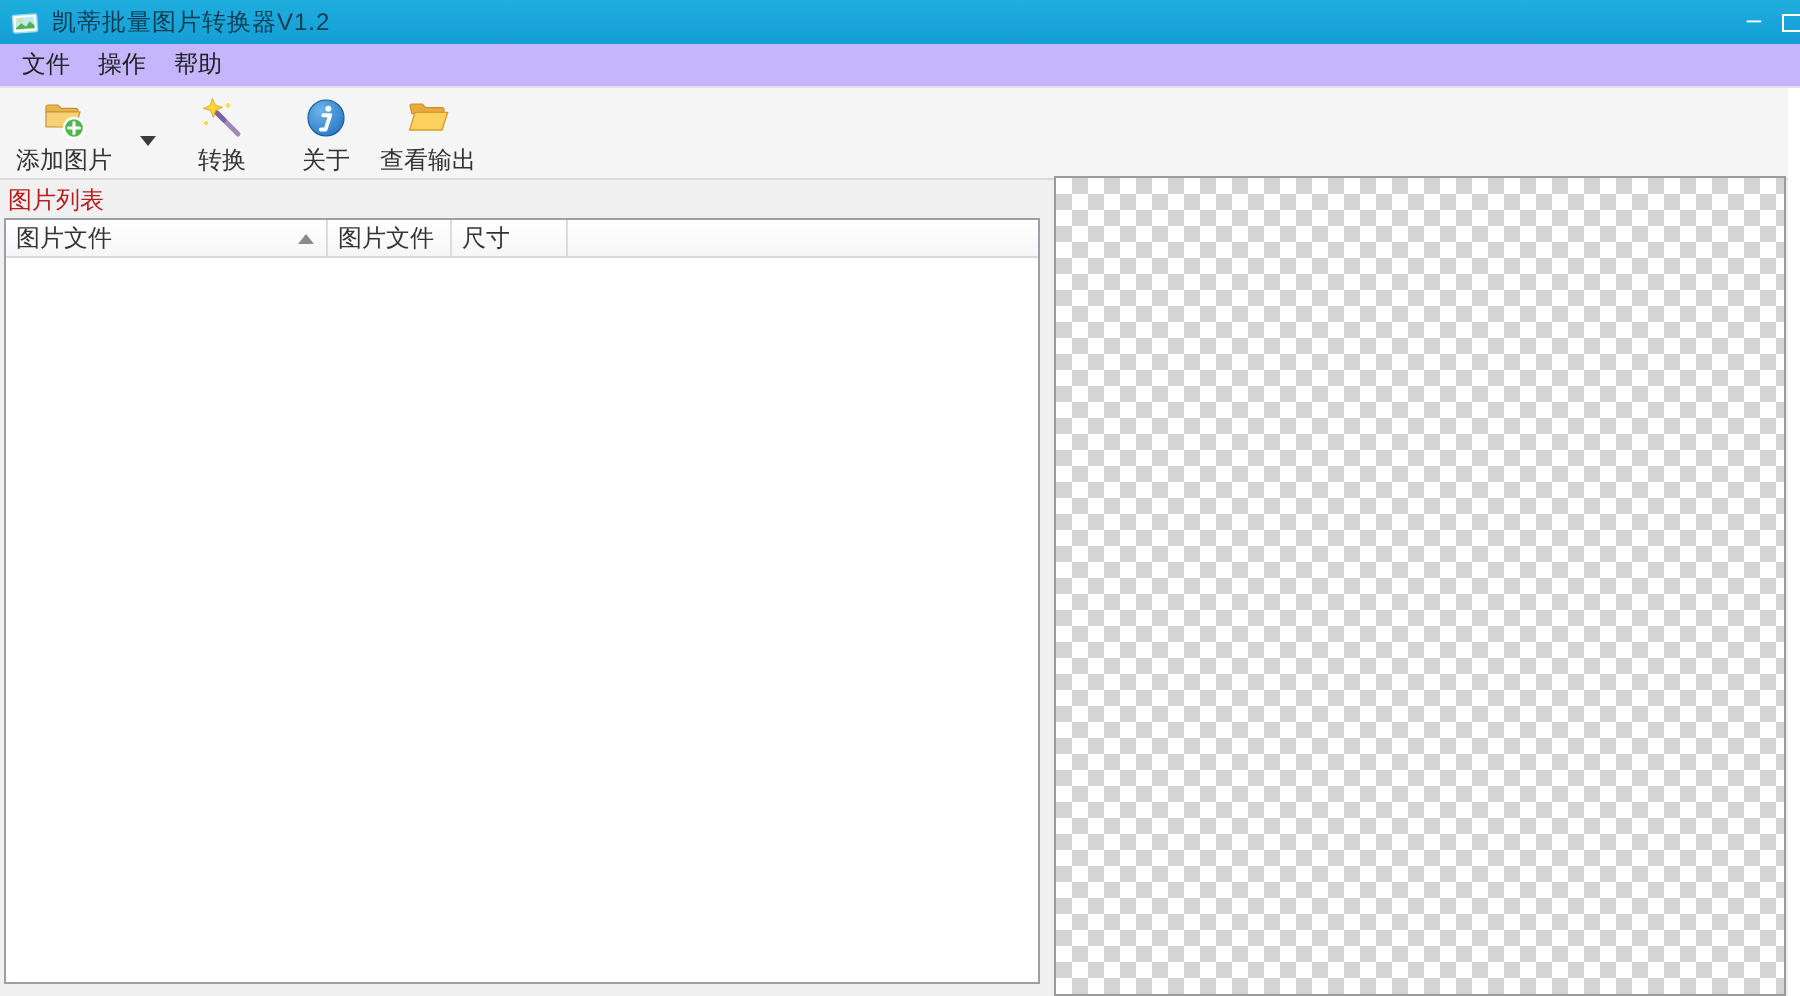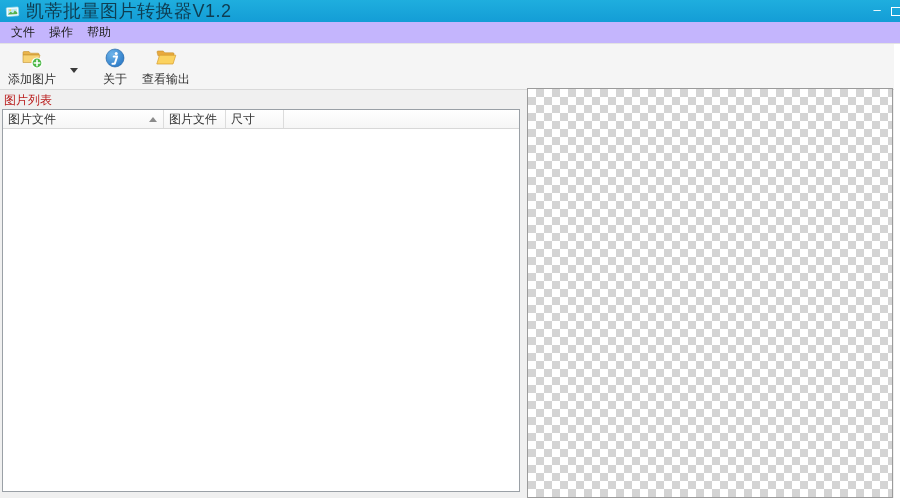--- a/index.html
+++ b/index.html
@@ -12,21 +12,21 @@
     color:#333;
   }
 
   
   .titlebar {
     position:absolute; left:0; top:0; width:900px; height:22px;
     background:linear-gradient(#1faede,#149dd6);
     display:flex; align-items:center;
   }
   .titlebar .app-icon { width:15px; height:13px; margin:0 6px 0 5px; flex:0 0 auto; }
-  .titlebar .title-text { color:#0e3d52; font-size:18px; letter-spacing:0.5px; }
+  .titlebar .title-text { color:#0e3d52; font-size:12px; letter-spacing:0.5px; }
   .win-controls { position:absolute; right:0; top:0; height:22px; display:flex; align-items:center; }
   .btn-min {
     width:22px; height:22px; color:#ffffff; font-size:13px; line-height:20px;
     text-align:center; cursor:default;
   }
   .btn-max-partial {
     width:12px; height:22px; position:relative; overflow:hidden;
   }
   .btn-max-partial .box {
     position:absolute; left:3px; top:7px; width:12px; height:9px;
@@ -43,21 +43,21 @@
     padding:0 7px; line-height:21px; color:#222; cursor:default;
   }
 
   
   .toolbar {
     position:absolute; left:0; top:44px; width:900px; height:46px;
     background:#f5f5f5; border-bottom:1px solid #d9d9d9;
     display:flex; align-items:stretch;
   }
   .tool-btn {
-    display:flex; flex-direction:column; align-items:center; justify-content:flex-start;
+    display:flex; flex-direction:column; align-items:center; justify-content:center;
     padding-top:3px; cursor:default;font-family:Liberation Serif, serif;
   }
   .tool-btn .ticon { width:22px; height:22px; }
   .tool-btn .tlabel { margin-top:2px; color:#333; white-space:nowrap; }
   .tb-add    { width:58px; margin-left:3px; }
   .tb-remove { width:48px; margin-left:6px; }
   .tb-drop   { width:22px; margin-left:2px; display:flex; align-items:center; justify-content:center; cursor:default; }
   .tb-convert{ width:44px; margin-left:4px; }
   .tb-view   { width:58px; margin-left:2px; }
   .tb-about  { width:40px; margin-left:10px; }
@@ -143,20 +143,30 @@
       <path d="M16 13.3v5.4M13.3 16h5.4" stroke="#ffffff" stroke-width="1.6" stroke-linecap="round"></path>
     </svg>
     <span class="tlabel">添加图片</span>
   </div>
 
 
   <div class="tb-drop">
     <span class="drop-arrow"></span>
   </div>
 
+  <div class="tool-btn tb-convert">
+    <svg class="ticon" viewBox="0 0 22 22">
+      <path d="M8.5 8.5L19 19" stroke="#9c86c0" stroke-width="2.4" stroke-linecap="round"></path>
+      <path d="M8.5 8.5L12 12" stroke="#7a639e" stroke-width="2.4" stroke-linecap="round"></path>
+      <path d="M6.2 1.2l1.4 3.4 3.6 1.1-3.4 1.4-1.1 3.6-1.4-3.4-3.6-1.1 3.4-1.4z" fill="#ffd835" stroke="#e8a81c" stroke-width="0.5"></path>
+      <path d="M14 3.5v2.4M12.8 4.7h2.4" stroke="#ffd835" stroke-width="1"></path>
+      <path d="M3 12.5v2M2 13.5h2" stroke="#ffd835" stroke-width="1"></path>
+    </svg>
+    <span class="tlabel">转换</span>
+  </div>
 
   <div class="tool-btn tb-about">
     <svg class="ticon" viewBox="0 0 22 22">
       <defs>
         <radialGradient id="infg" cx="0.35" cy="0.3" r="0.9">
           <stop offset="0" stop-color="#6db4ea"></stop>
             <stop offset="1" stop-color="#1f6fc0"></stop>
         </radialGradient>
       </defs>
       <circle cx="11" cy="11" r="9" fill="url(#infg)" stroke="#1a5d9f" stroke-width="0.6"></circle>

